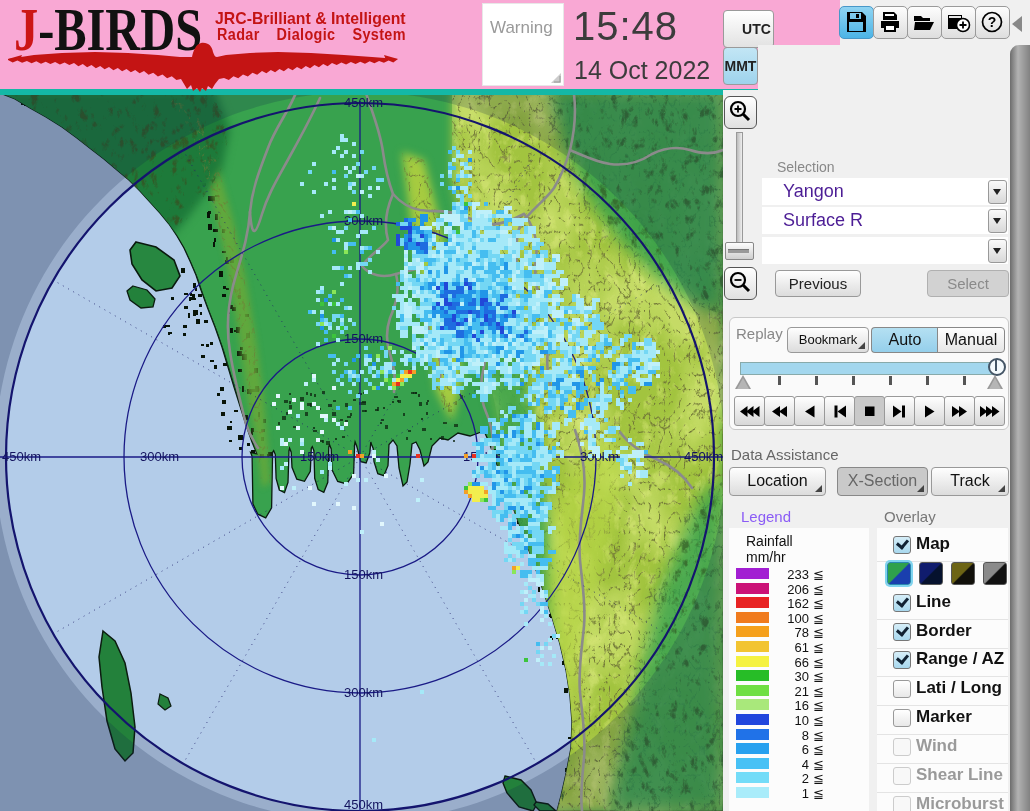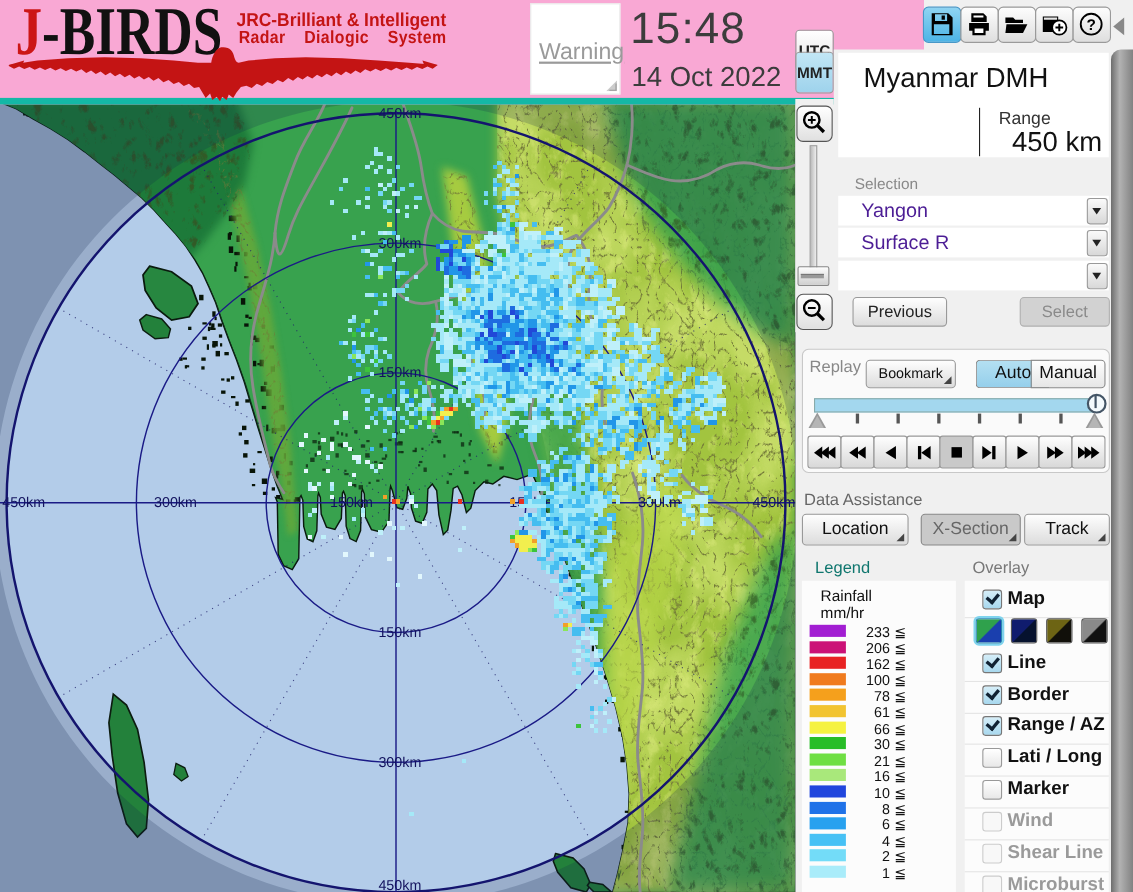--- a/index.html
+++ b/index.html
@@ -4,26 +4,26 @@
 html,body{margin:0;padding:0;width:1030px;height:811px;overflow:hidden;
  font-family:"Liberation Sans",sans-serif;background:#f0f0f0;}
 #root{position:relative;width:1030px;height:811px;}
 
 #header{position:absolute;left:0;top:0;width:840px;height:89px;background:#f9a8d4;border-bottom:6px solid #14b8a6;}
 #logoJ{position:absolute;left:14px;top:-6px;font-family:"Liberation Serif",serif;font-weight:bold;font-size:62px;color:#111;transform:scaleX(.78);transform-origin:0 0;white-space:nowrap;}
 #logoJ .red{color:#cc1616;}
 #sub1{position:absolute;left:215px;top:9px;font-size:17px;font-weight:bold;color:#c41414;transform:scaleX(.93);transform-origin:0 0;white-space:nowrap;}
 #sub2{position:absolute;left:217px;top:26px;font-size:16px;font-weight:bold;color:#c41414;letter-spacing:.4px;word-spacing:14px;transform:scaleX(.90);transform-origin:0 0;white-space:nowrap;}
 #warnbox{position:absolute;left:482px;top:3px;width:80px;height:81px;background:#fff;border:1px solid #e8e8e8;}
-#warnbox span{position:absolute;left:7px;top:32px;font-size:21px;color:#9a9a9a;text-decoration:underline;}
+#warnbox span{position:absolute;left:7px;top:14px;font-size:17px;color:#9a9a9a;}
 #clock{position:absolute;left:573px;top:4px;font-size:40px;color:#3c3c3c;letter-spacing:1px;}
 #date{position:absolute;left:574px;top:56px;font-size:25px;color:#3c3c3c;}
 .tzbtn{position:absolute;left:723px;width:33px;height:36px;border:1px solid #9a9a9a;border-radius:4px;
  font-size:14px;font-weight:bold;color:#222;text-align:center;line-height:36px;}
-#utc{top:27px;background:linear-gradient(#ffffff,#e2e2e2);}
+#utc{top:10px;background:linear-gradient(#ffffff,#e2e2e2);padding-left:16px;}
 #mmt{top:47px;background:linear-gradient(#c2e6f5,#9ed3ec);}
 
 .tool{position:absolute;top:6px;width:33px;height:31px;border:1px solid #9a9a9a;border-radius:5px;background:linear-gradient(#fdfdfd,#dedede);}
 #tb1{left:839px;background:linear-gradient(#8fd4f2,#4cb4e6);border-color:#4898c8;}
 #tb2{left:873px;}#tb3{left:907px;}#tb4{left:941px;}#tb5{left:975px;}
 .tool svg{position:absolute;left:4px;top:3px;}
 #collapse{position:absolute;left:1012px;top:16px;width:0;height:0;border-top:8px solid transparent;border-bottom:8px solid transparent;border-right:10px solid #888;}
 
 #rpanel{position:absolute;left:758px;top:45px;width:252px;height:766px;background:#f0f0f0;}
 #graystrip{position:absolute;left:1010px;top:45px;width:20px;height:766px;background:linear-gradient(90deg,#6d6d6d,#b2b2b2 40%,#828282);border-top-left-radius:9px;}
@@ -40,40 +40,40 @@
 #cb1{top:178px;}#cb2{top:207px;}#cb3{top:237px;}
 .pbtn{position:absolute;height:25px;border:1px solid #999;border-radius:4px;background:linear-gradient(#fefefe,#dcdcdc);
  font-size:15px;color:#222;text-align:center;line-height:25px;}
 #prevbtn{left:775px;top:270px;width:84px;}
 #selbtn{left:927px;top:270px;width:80px;background:#d2d2d2;color:#8a8a8a;border-color:#b0b0b0;}
 
 #replay{position:absolute;left:729px;top:317px;width:278px;height:111px;background:#fafafa;border:1px solid #c8c8c8;border-radius:6px;}
 #replaylbl{position:absolute;left:6px;top:7px;font-size:15px;color:#888;}
 #bookmark{position:absolute;left:57px;top:9px;width:80px;height:24px;border:1px solid #999;border-radius:4px;background:linear-gradient(#fefefe,#dcdcdc);font-size:13px;color:#111;text-align:center;line-height:23px;}
 .cornertri{position:absolute;right:3px;bottom:3px;width:0;height:0;border-left:7px solid transparent;border-bottom:7px solid #444;}
-#segauto{position:absolute;left:141px;top:9px;width:66px;height:24px;border:1px solid #888;border-right:none;border-radius:4px 0 0 4px;background:linear-gradient(#b4e0f2,#95cfeb);font-size:16px;color:#111;text-align:center;line-height:23px;margin-left:16px;}
+#segauto{position:absolute;left:141px;top:9px;width:66px;height:24px;border:1px solid #888;border-right:none;border-radius:4px 0 0 4px;background:linear-gradient(#b4e0f2,#95cfeb);font-size:16px;color:#111;text-align:center;line-height:23px;}
 #segman{position:absolute;left:207px;top:9px;width:66px;height:24px;border:1px solid #888;border-radius:0 4px 4px 0;background:linear-gradient(#fefefe,#e6e6e6);font-size:16px;color:#111;text-align:center;line-height:23px;}
 #sltrack{position:absolute;left:10px;top:44px;width:256px;height:11px;background:#a3d7ee;border:1px solid #8aa;}
 #slhandle{position:absolute;left:258px;top:40px;width:14px;height:14px;border-radius:50%;background:#f4fafd;border:2px solid #456;}
 #slhandle:after{content:"";position:absolute;left:5px;top:-1px;width:2px;height:12px;background:#456;}
 .tick{position:absolute;top:58px;width:3px;height:9px;background:#555;}
 .slt{position:absolute;top:57px;width:0;height:0;border-left:8px solid transparent;border-right:8px solid transparent;border-bottom:14px solid #999;}
 .slt:after{content:"";position:absolute;left:-6px;top:3px;border-left:6px solid transparent;border-right:6px solid transparent;border-bottom:11px solid #b5b5b5;}
 #plybar{position:absolute;left:4px;top:78px;width:270px;height:28px;}
 .ply{position:absolute;top:0;width:29px;height:28px;border:1px solid #999;border-radius:3px;background:linear-gradient(#fefefe,#d8d8d8);}
 .ply svg{position:absolute;left:0;top:0;}
 #ply4{background:#c9c9c9;}
 
 #dalbl{position:absolute;left:731px;top:446px;font-size:15px;color:#666;}
 .dabtn{position:absolute;top:467px;height:27px;border:1px solid #999;border-radius:4px;background:linear-gradient(#fefefe,#dcdcdc);font-size:16px;color:#111;text-align:center;line-height:26px;}
 #dab1{left:729px;width:95px;}
 #dab2{left:837px;width:89px;background:#c9c9c9;color:#666;border-color:#888;}
 #dab3{left:931px;width:76px;}
 
-#leglbl{position:absolute;left:741px;top:508px;font-size:15px;color:#0f766e;}
+#leglbl{position:absolute;left:741px;top:508px;font-size:15px;color:#8b5cf6;}
 #legcard{position:absolute;left:729px;top:528px;width:140px;height:283px;background:#fcfcfc;}
 #legcard .t1{position:absolute;left:17px;top:5px;font-size:14px;color:#111;}
 #legcard .t2{position:absolute;left:17px;top:21px;font-size:14px;color:#111;}
 .sw{position:absolute;left:7px;width:33px;height:11px;}
 .swl{position:absolute;width:62px;text-align:right;font-size:13px;color:#111;}
 .leq{position:absolute;left:84px;font-size:13px;color:#111;}
 
 #ovlbl{position:absolute;left:884px;top:508px;font-size:15px;color:#777;}
 #ovcard{position:absolute;left:877px;top:528px;width:131px;height:283px;background:#fcfcfc;}
 .ovrow{position:absolute;left:0;width:131px;height:29px;border-bottom:1px solid #e4e4e4;}
@@ -3302,26 +3302,20 @@
     </div>
 <div id="tb5" class="tool">
       <svg width="24" height="24" viewBox="0 0 24 24">
         <circle cx="12" cy="12" r="9.5" fill="none" stroke="#000" stroke-width="1.7"></circle>
         <text x="12" y="17" font-size="14" font-weight="bold" text-anchor="middle" fill="#000" font-family="Liberation Sans">?</text>
       </svg>
     </div>
 <div id="collapse"></div>
 <div id="rpanel"></div>
 <div id="graystrip"></div>
-<div id="dmhcard">
- <div id="dmh">Myanmar DMH</div>
- <div id="rangediv"></div>
- <div id="rangelbl">Range</div>
- <div id="rangeval">450 km</div>
-</div>
 <div id="sellbl">Selection</div>
 <div id="cb1" class="combo">
       <span class="txt">Yangon</span>
       <span class="btn"></span>
     </div>
 <div id="cb2" class="combo">
       <span class="txt">Surface R</span>
       <span class="btn"></span>
     </div>
 <div id="cb3" class="combo">

